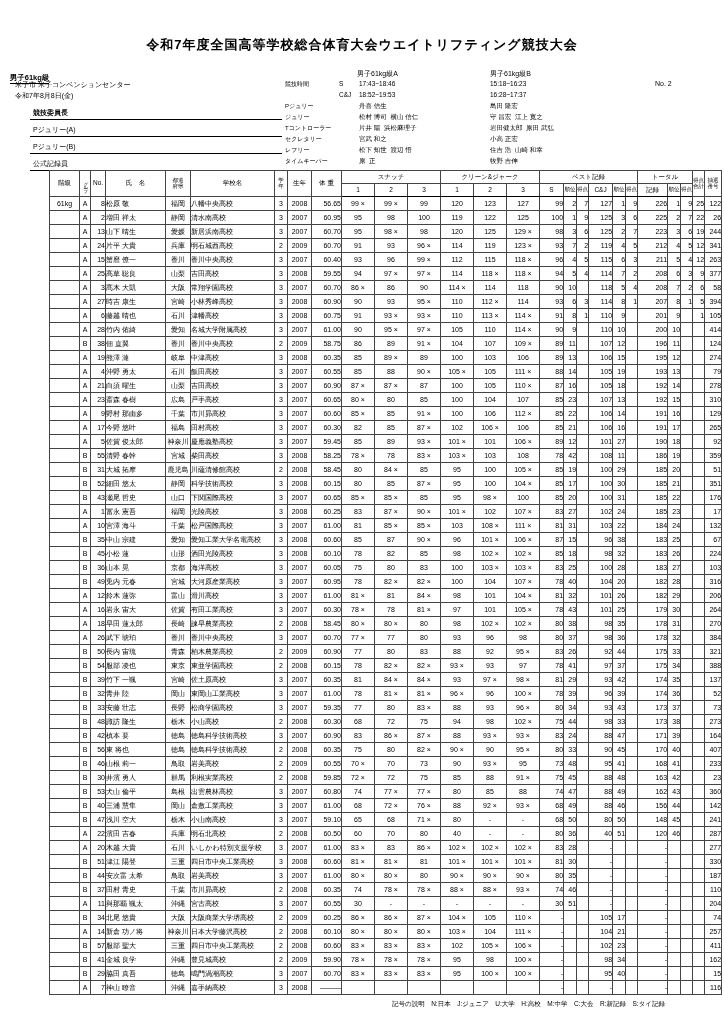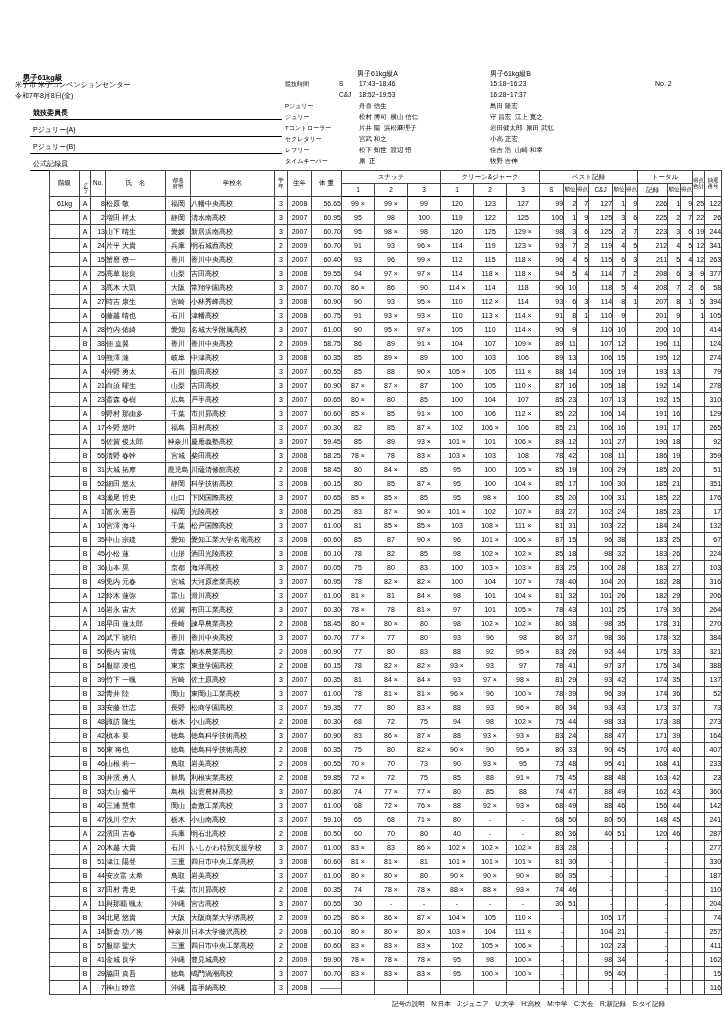--- a/index.html
+++ b/index.html
@@ -52,22 +52,23 @@
   .c-rank{text-align:right;padding-right:2px;font-size:6.5px;}
   .c-pts{text-align:right;padding-right:2px;font-size:6.5px;}
   .c-lot{text-align:right;padding-right:2px;}
   .footer-line{position:absolute;left:392px;top:1000px;font-size:6.5px;white-space:pre;}
 </style>
 </head>
 <body>
 
 <div class="page">
 
+  <div id="title1" class="title-line">令和7年度全国高等学校総合体育大会ウエイトリフティング競技大会</div>
 
-  <div class="lh" style="left:15px;top:66px;">
+  <div class="lh" style="left:2px;top:66px;">
     <span class="class-label">男子61kg級</span>
   </div>
   <div class="lh" style="left:15px;top:80px;">米子市 米子コンベンションセンター</div>
   <div class="lh" style="left:15px;top:91px;">令和7年8月8日(金)</div>
 
   <div class="offl-list">
       <div class="offl-row">
         <span>競技委員長</span>
       </div>
       <div class="offl-row">

